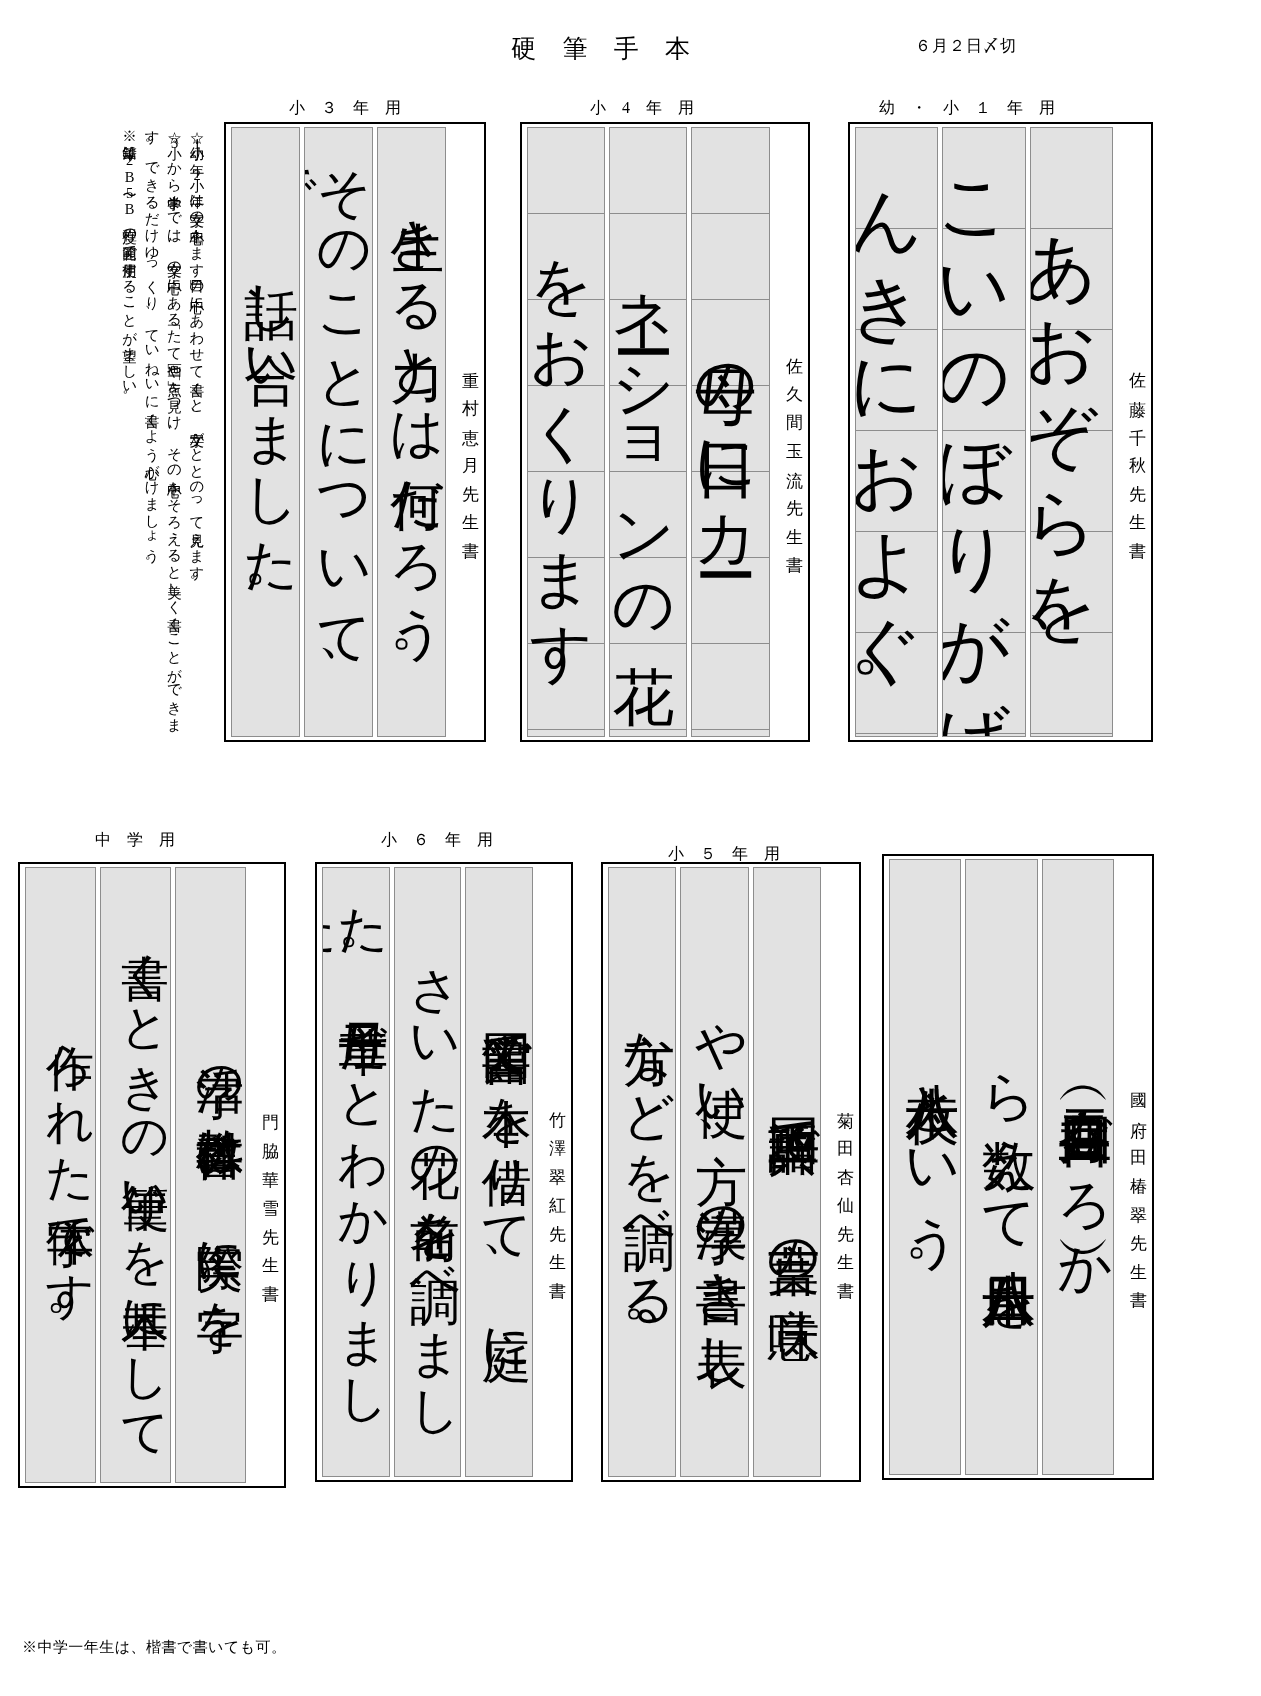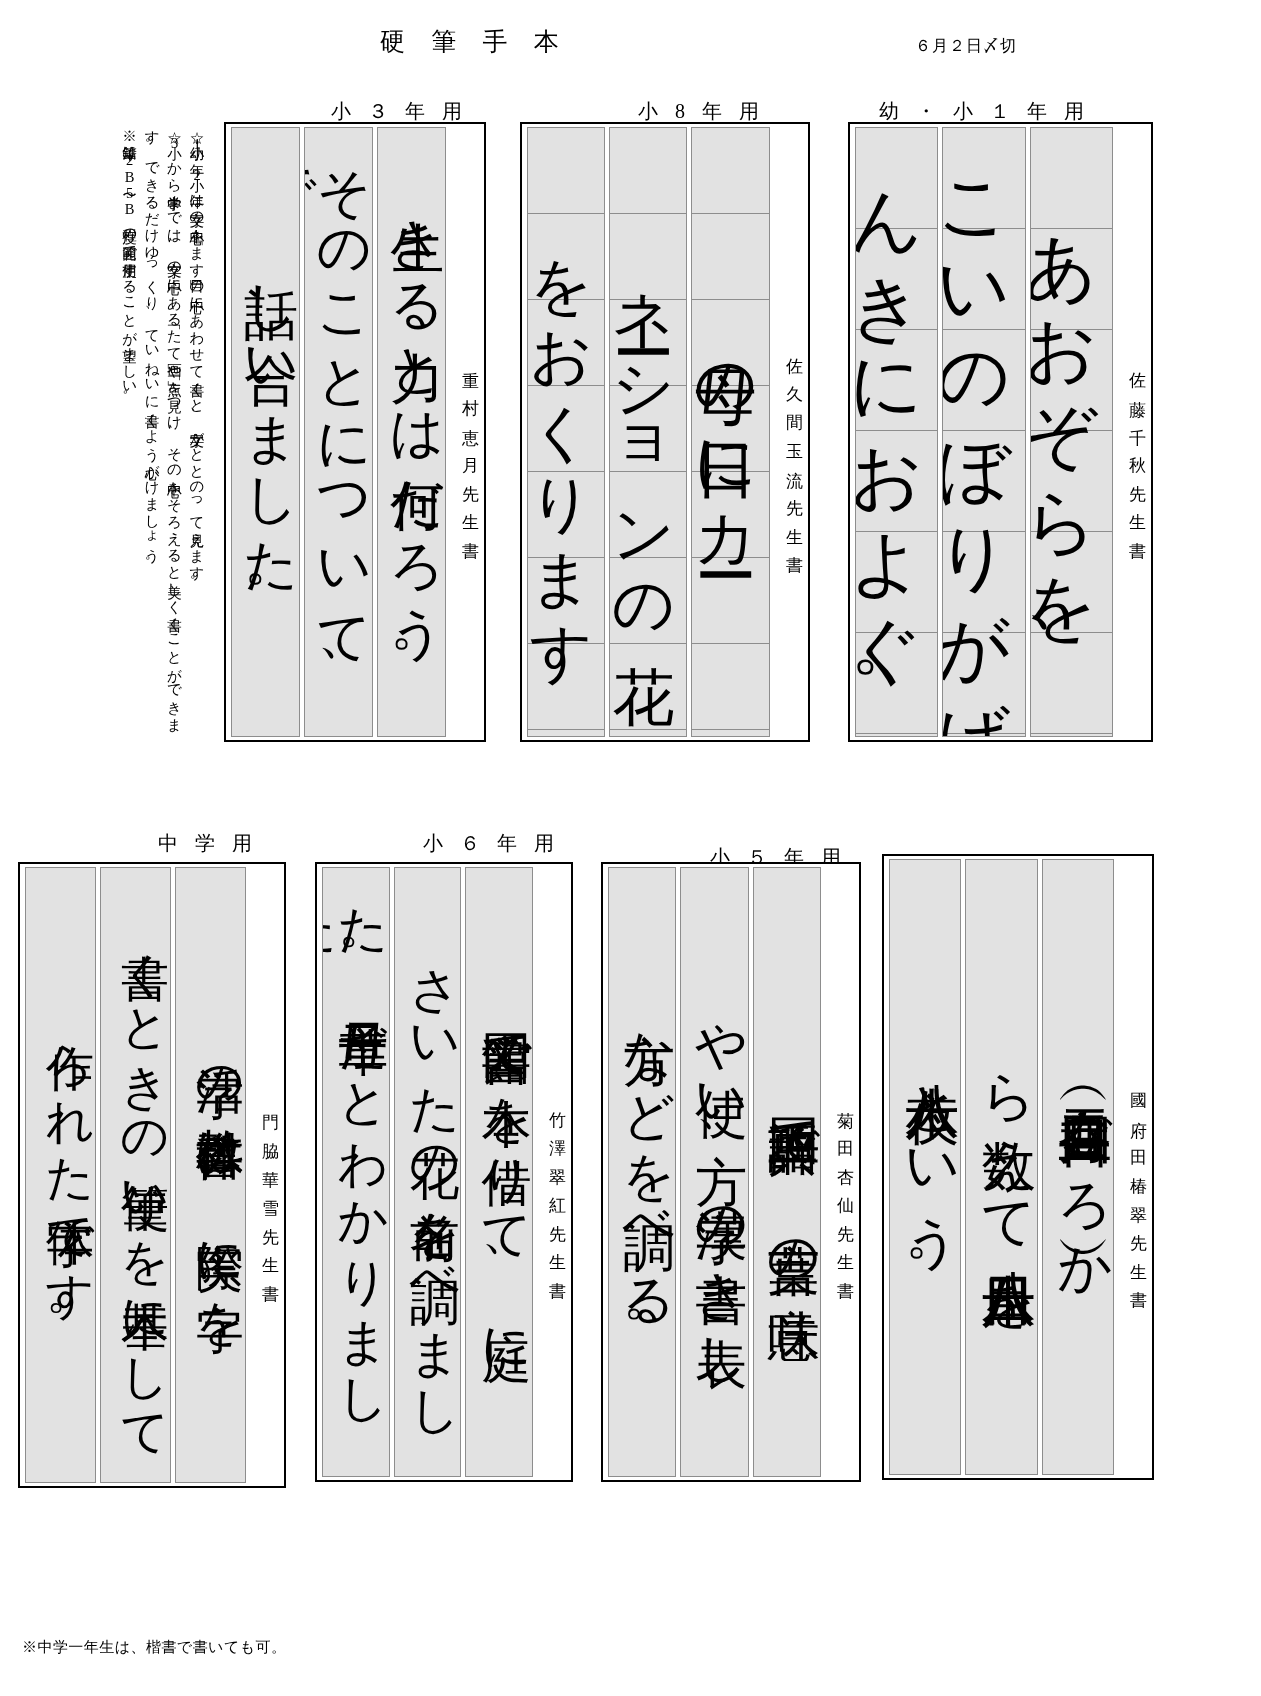--- a/index.html
+++ b/index.html
@@ -12,42 +12,42 @@
     height: 1696px;
     position: relative;
     font-family: "Liberation Serif", "DejaVu Serif", serif;
     color: #000000;
     overflow: hidden;
   }
 
   
   .doc-title {
     position: absolute;
-    top: 25px;
+    top: 32px;
     left: 380px;
     width: 320px;
-    text-align: left;
+    text-align: right;
     font-size: 25px;
     letter-spacing: 10px;
     font-family: "Liberation Serif", "DejaVu Serif", serif;
   }
   .deadline {
     position: absolute;
     top: 36px;
     left: 915px;
     font-size: 16px;
     letter-spacing: 1px;
   }
 
   
   .grade-label {
     position: absolute;
-    font-size: 20px;
+    font-size: 16px;
     letter-spacing: 6px;
-    text-align: right;
+    text-align: center;
     white-space: nowrap;
   }
 
   
   .sample {
     position: absolute;
     box-sizing: border-box;
     border: 2px solid #000;
     background: #ffffff;
     display: flex;
@@ -127,21 +127,21 @@
 <div class="doc-title">硬 筆 手 本</div>
 <div class="deadline">６月２日〆切</div>
 
 <div class="explain">
   <p>☆幼・小1年、小2年は文字の中心を「ます目」の中心にあわせて書くと、文字がととのって見えます。</p>
   <p>☆小3から中学までは、文字の中心にある「たて画」や「点」を見つけ、その中心をそろえると美しく書くことができます。できるだけゆっくり、ていねいに書くよう心がけましょう。</p>
   <p>※鉛筆は2B〜5B程度の範囲で使用することが望ましい。</p>
 </div>
 
 <div class="grade-label" style="top:98px; left:850px; width:240px;">幼 ・ 小 １ 年 用</div>
-<div class="grade-label" style="top:98px; left:525px; width:240px;">小 8 年 用</div>
+<div class="grade-label" style="top:98px; left:525px; width:240px;">小 4 年 用</div>
 <div class="grade-label" style="top:98px; left:228px; width:240px;">小 ３ 年 用</div>
 
 <div class="grade-label" style="top:830px; left:885px; width:240px;margin-top:25px;">小 ４ 年 用</div>
 <div class="grade-label" style="top:844px; left:607px; width:240px;">小 ５ 年 用</div>
 <div class="grade-label" style="top:830px; left:320px; width:240px;">小 ６ 年 用</div>
 <div class="grade-label" style="top:830px; left:18px; width:240px;">中 学 用</div>
 
 <div class="sample" style="top:122px; left:848px; width:305px; height:620px;">
   <div class="col plain" style="width:30px;">
     <div class="txt">佐 藤 千 秋 先 生 書</div>

